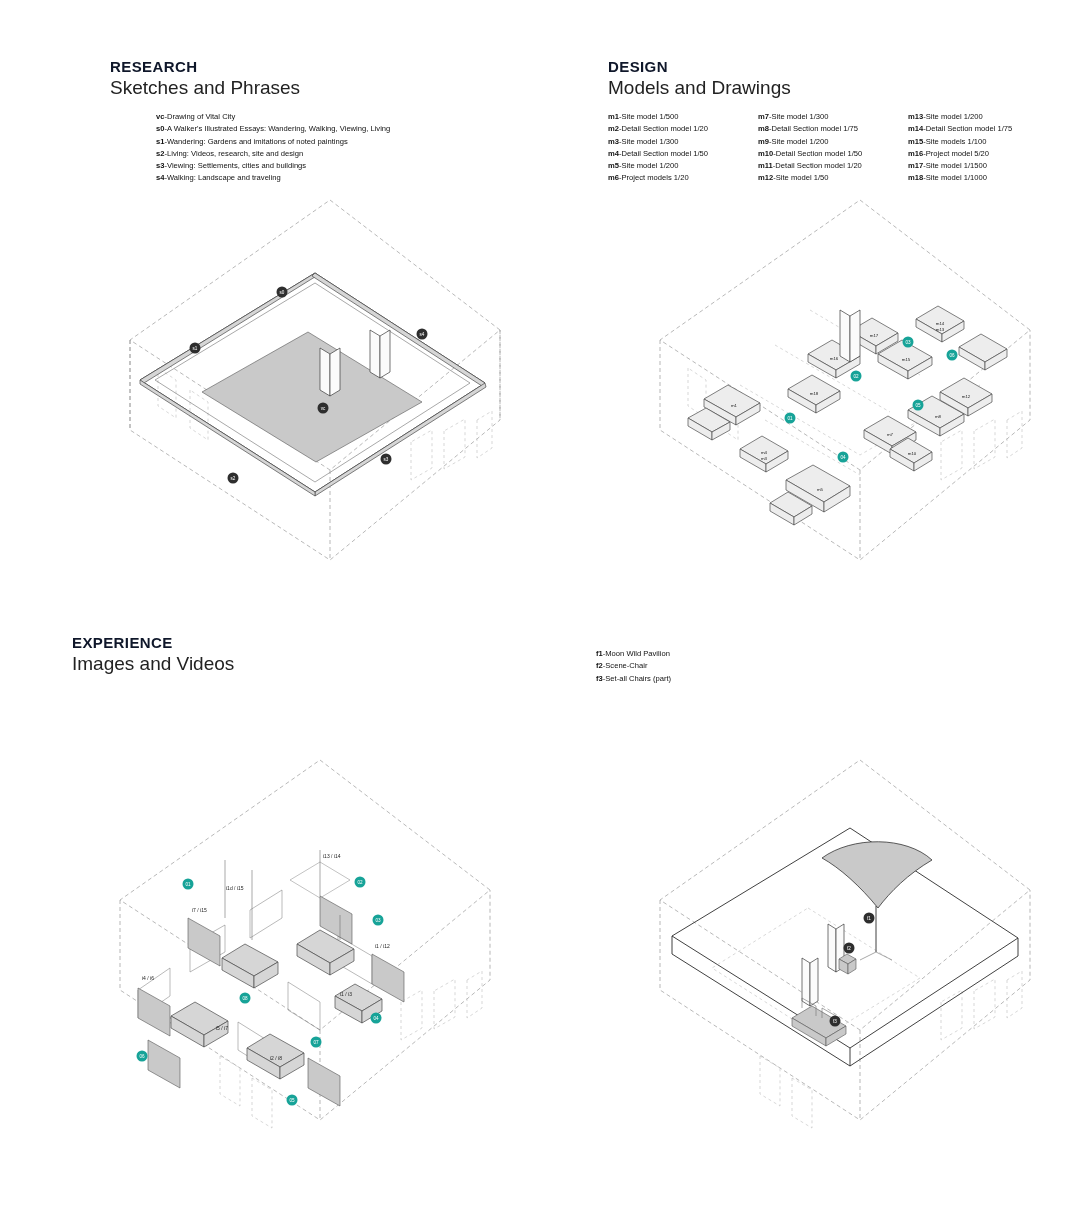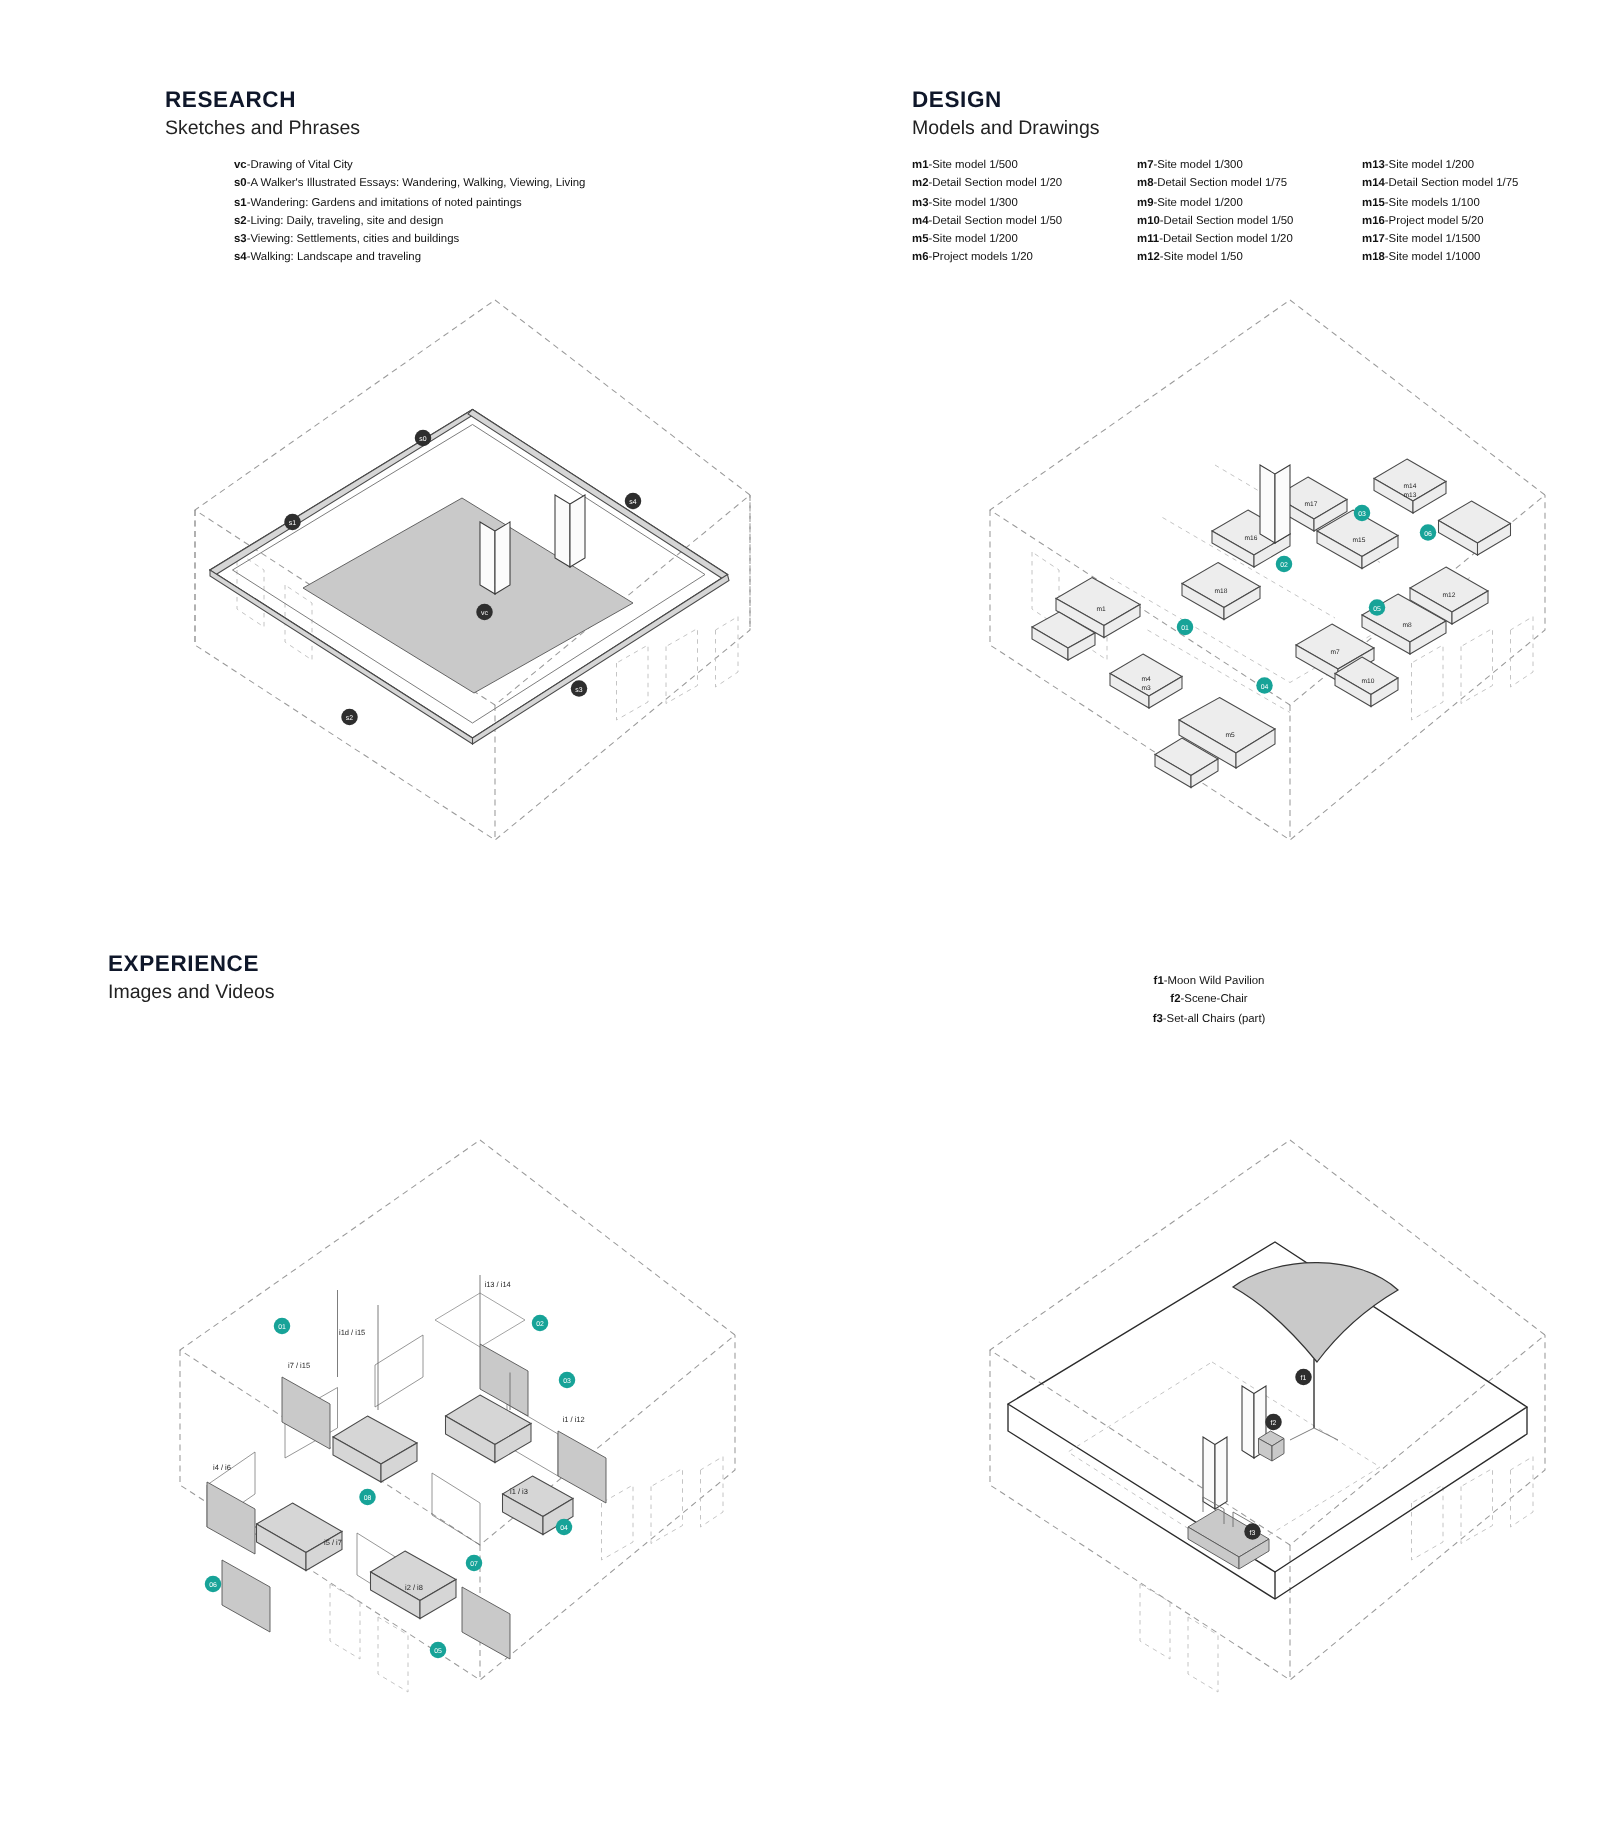--- a/index.html
+++ b/index.html
@@ -25,21 +25,21 @@
   }
   
   .sec-title {
     font-size: 15px;
     font-weight: bold;
     letter-spacing: 0.4px;
     margin: 0 0 2px 0;
     color: #0f172a;
   }
   .sec-sub {
-    font-size: 13px;
+    font-size: 19px;
     font-weight: normal;
     margin: 0 0 12px 0;
     color: #222;
   }
   
   .legend {
     font-size: 7.6px;
     line-height: 1.62;
     color: #111;
   }
@@ -133,21 +133,21 @@
 <div class="page">
 
   <div class="quadrant" style="left:110px; top:58px; width:420px;">
     <div class="sec-title">RESEARCH</div>
     <div class="sec-sub">Sketches and Phrases</div>
     <div class="legend-cols">
       <div class="legend legend-col" style="min-width:300px;margin-left:46px;">
         <div><span class="code">vc</span><span>-Drawing of Vital City</span></div>
         <div><span class="code">s0</span><span>-A Walker's Illustrated Essays: Wandering, Walking, Viewing, Living</span></div>
         <div><span class="code">s1</span><span>-Wandering: Gardens and imitations of noted paintings</span></div>
-        <div><span class="code">s2</span><span>-Living: Daily, traveling, site and design</span></div>
+        <div><span class="code">s2</span><span>-Living: Videos, research, site and design</span></div>
         <div><span class="code">s3</span><span>-Viewing: Settlements, cities and buildings</span></div>
         <div><span class="code">s4</span><span>-Walking: Landscape and traveling</span></div>
       </div>
     </div>
   </div>
 
   <div class="drawing" style="left:30px; top:180px;">
     <svg width="500" height="440" viewBox="0 0 500 440">
 
       <g>
@@ -451,21 +451,21 @@
         <text class="dot-label" x="122" y="318">06</text>
         <circle class="dot-teal" cx="296" cy="302" r="5.5"></circle>
         <text class="dot-label" x="296" y="304">07</text>
         <circle class="dot-teal" cx="225" cy="258" r="5.5"></circle>
         <text class="dot-label" x="225" y="260">08</text>
       </g>
     </svg>
   </div>
 
   <div class="quadrant" style="left:596px; top:634px; width:420px;">
-    <div class="legend legend-col" style="min-width:220px; margin-top:14px;text-align:center;">
+    <div class="legend legend-col" style="min-width:220px; margin-top:14px;">
       <div><span class="code">f1</span><span>-Moon Wild Pavilion</span></div>
       <div><span class="code">f2</span><span>-Scene-Chair</span></div>
       <div><span class="code">f3</span><span>-Set-all Chairs (part)</span></div>
     </div>
   </div>
 
   <div class="drawing" style="left:560px; top:740px;">
     <svg width="500" height="470" viewBox="0 0 500 470">
       <g>
         <path class="dash" d="M300 20 L470 150 L300 290 L100 160 Z"></path>

